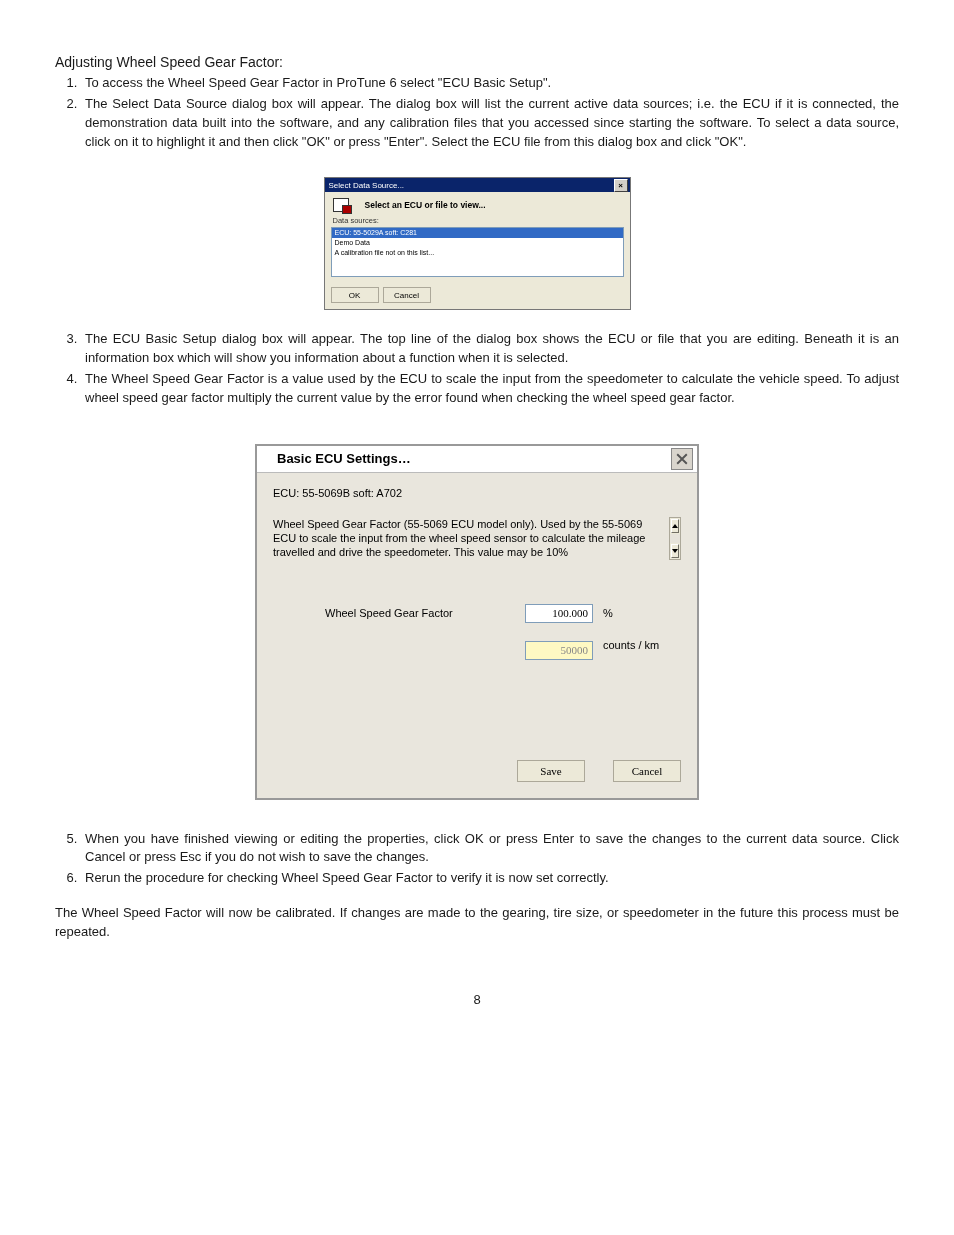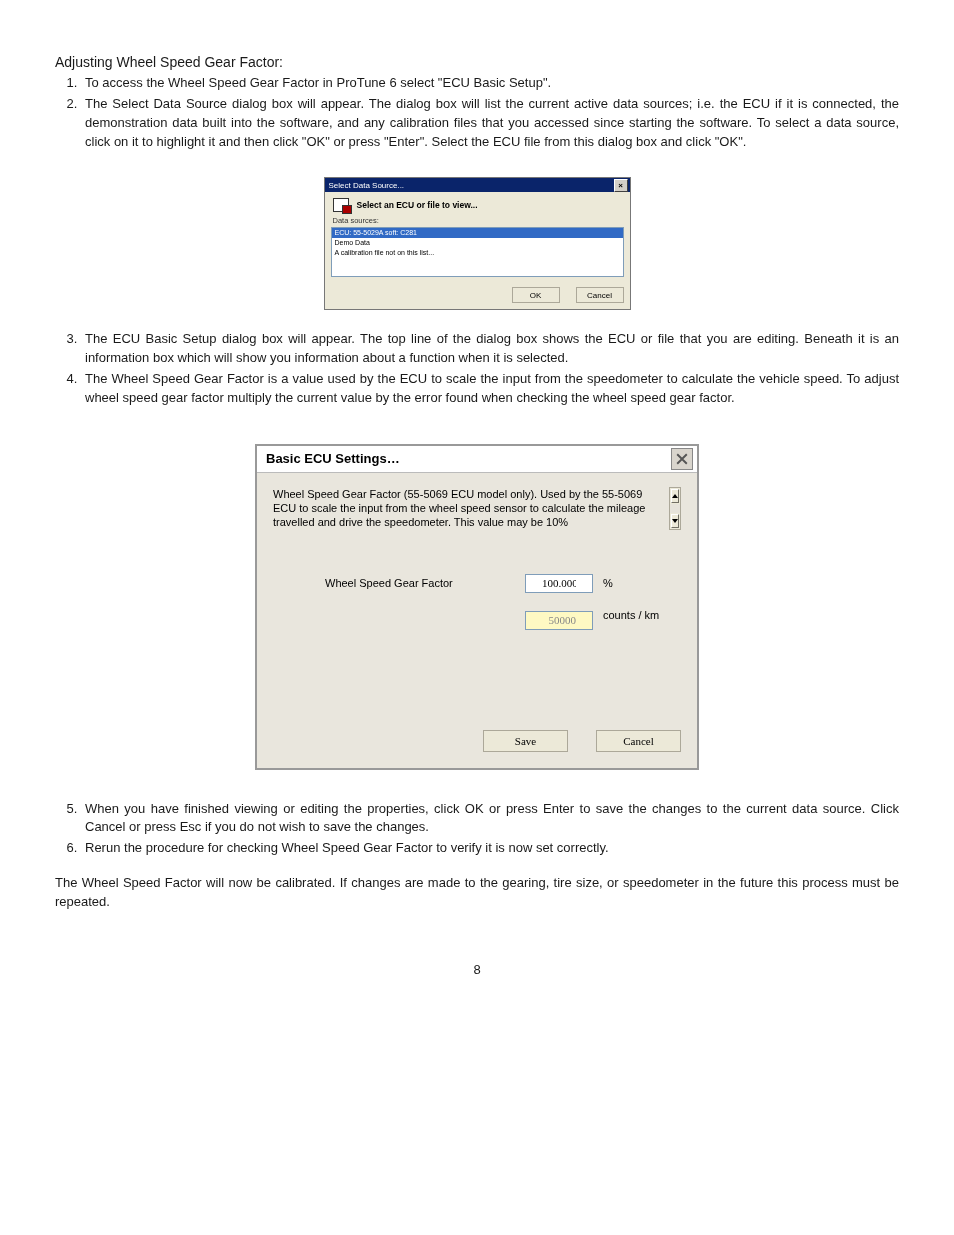--- a/index.html
+++ b/index.html
@@ -7,50 +7,50 @@
   .page{padding:54px 55px 40px 55px;box-sizing:border-box;}
   .heading{font-size:14px;margin-bottom:4px;}
   ol.instr{margin:0;padding:0 0 0 26px;}
   ol.instr>li{padding:0 0 2px 4px;line-height:1.45;}
   ol.instr>li.justify{text-align:justify;text-justify:inter-word;}
   
   .fig1{margin:24px auto 20px auto;width:305px;border:1px solid #777;background:#ece9d8;position:relative;font-size:8px;color:#000;}
   .fig1 .peek{position:absolute;top:-7px;right:22px;color:#999;font-size:7px;}
   .fig1 .tb{background:#0a246a;color:#fff;display:flex;align-items:center;justify-content:space-between;height:14px;padding:0 2px 0 4px;font-size:8px;}
   .fig1 .tb .x{background:#d4d0c8;color:#000;width:12px;height:11px;line-height:11px;text-align:center;border:1px solid #fff;border-right-color:#404040;border-bottom-color:#404040;font-weight:bold;}
-  .fig1 .hdr{display:flex;align-items:center;gap:8px;padding:6px 8px 4px 8px;}
+  .fig1 .hdr{display:flex;align-items:center;gap:16px;padding:6px 8px 4px 8px;}
   .fig1 .hdr .ico{width:14px;height:12px;background:#fff;border:1px solid #333;position:relative;}
   .fig1 .hdr .ico span{position:absolute;width:8px;height:7px;background:#a00;border:1px solid #333;right:-4px;bottom:-3px;}
   .fig1 .hdr b{font-size:8.5px;}
   .fig1 .lbl{padding:0 8px;font-size:7.5px;color:#333;}
   .fig1 .list{margin:2px 6px 6px 6px;background:#fff;border:1px solid #7f9db9;height:48px;overflow:hidden;}
   .fig1 .list div{padding:0 3px;font-size:7px;line-height:10px;white-space:nowrap;}
   .fig1 .list .sel{background:#316ac5;color:#fff;}
-  .fig1 .btns{display:flex;justify-content:flex-end;gap:16px;padding:4px 6px 6px 6px;}
+  .fig1 .btns{display:flex;justify-content:flex-start;gap:4px;padding:4px 6px 6px 6px;}
   .fig1 .btns button{width:48px;height:16px;font-size:8px;background:#ece9d8;border:1px solid #aca899;}
   
   .fig2{margin:34px auto 30px auto;width:440px;background:#e9e6dd;border:2px solid #999;position:relative;font-family:Tahoma,Verdana,sans-serif;color:#000;}
-  .fig2 .tb{background:#fff;height:26px;display:flex;align-items:center;justify-content:space-between;padding:0 4px 0 9px;border-bottom:1px solid #bbb;}
+  .fig2 .tb{background:#fff;height:26px;display:flex;align-items:center;justify-content:space-between;padding:0 4px 0 20px;border-bottom:1px solid #bbb;}
   .fig2 .tb span{font-size:13px;font-weight:bold;}
   .fig2 .tb .x{width:20px;height:20px;border:1px solid #888;background:#d9d5cd;display:flex;align-items:center;justify-content:center;}
   .fig2 .tb .x svg{width:12px;height:12px;}
   .fig2 .body{padding:14px 16px 16px 16px;font-size:11px;}
   .fig2 .ecu{margin-bottom:18px;}
   .fig2 .desc{display:flex;gap:20px;margin-bottom:44px;}
   .fig2 .desc .txt{line-height:1.3;}
   .fig2 .desc .sb{width:14px;background:#ece9d8;border:1px solid #aca899;display:flex;flex-direction:column;justify-content:space-between;}
   .fig2 .desc .sb div{height:12px;display:flex;align-items:center;justify-content:center;border:1px solid #fff;border-right-color:#716f64;border-bottom-color:#716f64;margin:1px;}
   .fig2 .desc .sb div.trk{flex:1;border:none;background:#e6e3da;margin:0;}
   .fig2 .row{display:flex;align-items:center;margin-bottom:8px;}
   .fig2 .row .lbl{width:200px;text-align:left;padding-left:52px;}
-  .fig2 .row input{width:68px;height:19px;font:11px Tahoma;text-align:right;padding:0 16px;border:1px solid #7f9db9;background:#fff;box-sizing:border-box;}
+  .fig2 .row input{width:68px;height:19px;font:11px Tahoma;text-align:right;padding:0 4px;border:1px solid #7f9db9;background:#fff;box-sizing:border-box;}
   .fig2 .row input[readonly]{background:#fef9c3;color:#888;margin-top:10px;}
   .fig2 .row .unit{margin-left:10px;}
   .fig2 .btns{display:flex;justify-content:flex-end;gap:28px;margin-top:100px;}
-  .fig2 .btns button{width:85px;height:22px;font:11px Tahoma;background:#ece9d8;border:1px solid #aca899;}
+  .fig2 .btns button{width:68px;height:22px;font:11px Tahoma;background:#ece9d8;border:1px solid #aca899;}
   .p{margin-top:14px;line-height:1.45;text-align:justify;}
   .pn{text-align:center;margin-top:50px;font-size:13px;}
 </style>
 </head>
 <body>
 
 <div class="page">
   <div class="heading">Adjusting Wheel Speed Gear Factor:</div>
 
   <ol class="instr">
@@ -90,20 +90,21 @@
   <div class="fig2">
     <div class="tb">
       <span>Basic ECU Settings…</span>
       <div class="x">
         <svg viewBox="0 0 10 10">
             <path d="M1 1 L9 9 M9 1 L1 9" stroke="#555" stroke-width="1.6"></path>
           </svg>
       </div>
     </div>
     <div class="body">
+      <div class="ecu">ECU: 55-5069B soft: A702</div>
       <div class="desc">
         <div class="txt">Wheel Speed Gear Factor (55-5069 ECU model only). Used by the 55-5069 ECU to scale the input from the wheel speed sensor to calculate the mileage travelled and drive the speedometer. This value may be 10%</div>
         <div class="sb">
           <div>
             <svg width="6" height="4">
                 <path d="M3 0 L6 4 L0 4 Z" fill="#000"></path>
               </svg>
           </div>
           <div class="trk"></div>
           <div>

